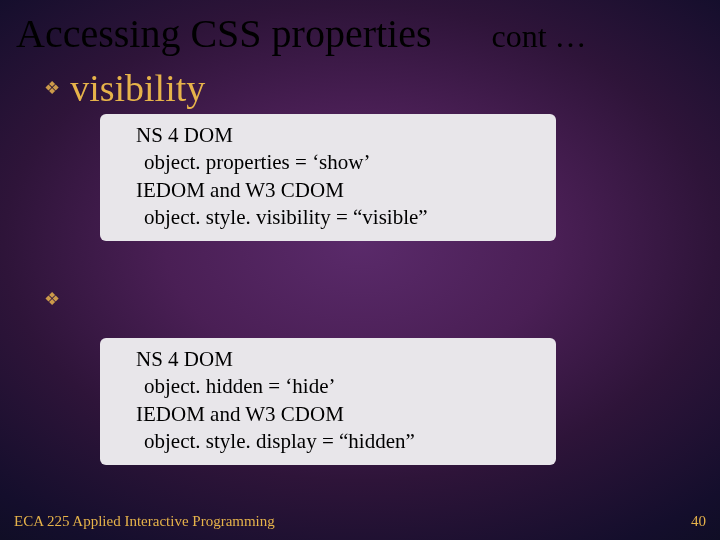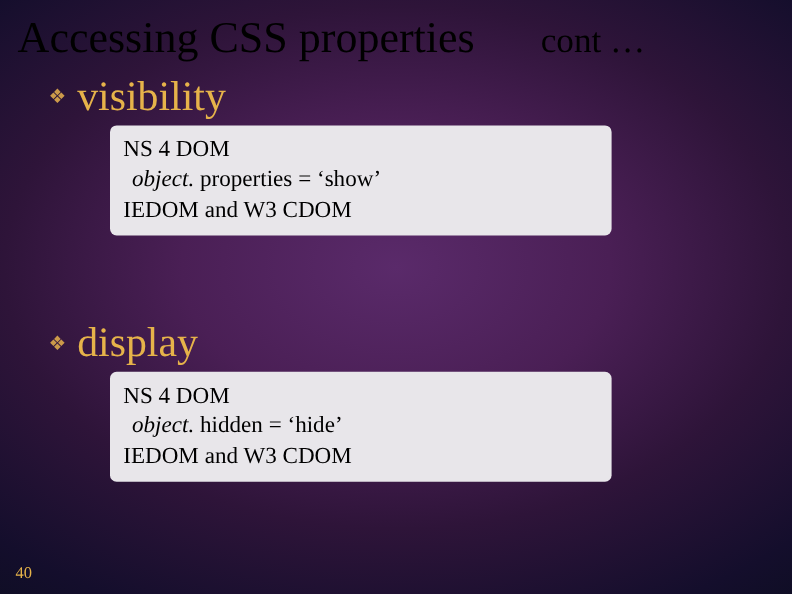--- a/index.html
+++ b/index.html
@@ -68,24 +68,24 @@
     border-radius: 6px;
     padding: 8px 12px 10px 12px;
     box-sizing: border-box;
     font-size: 21px;
     line-height: 1.3;
     color: #000;
   }
   .box-1 { top: 114px; }
   .box-2 { top: 338px; }
   .code-box .italic {
-    font-style: italic;
   }
   .code-box .row {
     white-space: nowrap;
+    margin-left: 24px;
   }
   .indent { padding-left: 8px; }
   .footer {
     position: absolute;
     bottom: 10px;
     left: 14px;
     width: 692px;
     display: flex;
     justify-content: space-between;
     font-size: 15px;
@@ -108,32 +108,38 @@
     <span class="diamond">❖</span>
     <span class="bullet-text">visibility</span>
   </div>
 
   <div class="code-box box-1">
     <div class="row">NS 4 DOM</div>
     <div class="row indent">
       <span class="italic">object.</span><span> properties = ‘show’</span>
     </div>
     <div class="row">IEDOM and W3 CDOM</div>
+    <div class="row indent">
+      <span class="italic">object.</span><span> style. visibility = “visible”</span>
+    </div>
   </div>
 
   <div class="bullet-row bullet-2">
     <span class="diamond">❖</span>
-    <span class="bullet-text">display</span>
   </div>
 
   <div class="code-box box-2">
     <div class="row">NS 4 DOM</div>
     <div class="row indent">
       <span class="italic">object.</span><span> hidden = ‘hide’</span>
     </div>
     <div class="row">IEDOM and W3 CDOM</div>
+    <div class="row indent">
+      <span class="italic">object.</span><span> style. display = “hidden”</span>
+    </div>
   </div>
 
   <div class="footer">
+    <span class="course">ECA 225   Applied Interactive Programming</span>
     <span class="page">40</span>
   </div>
 
 </div>
 
 </body></html>

